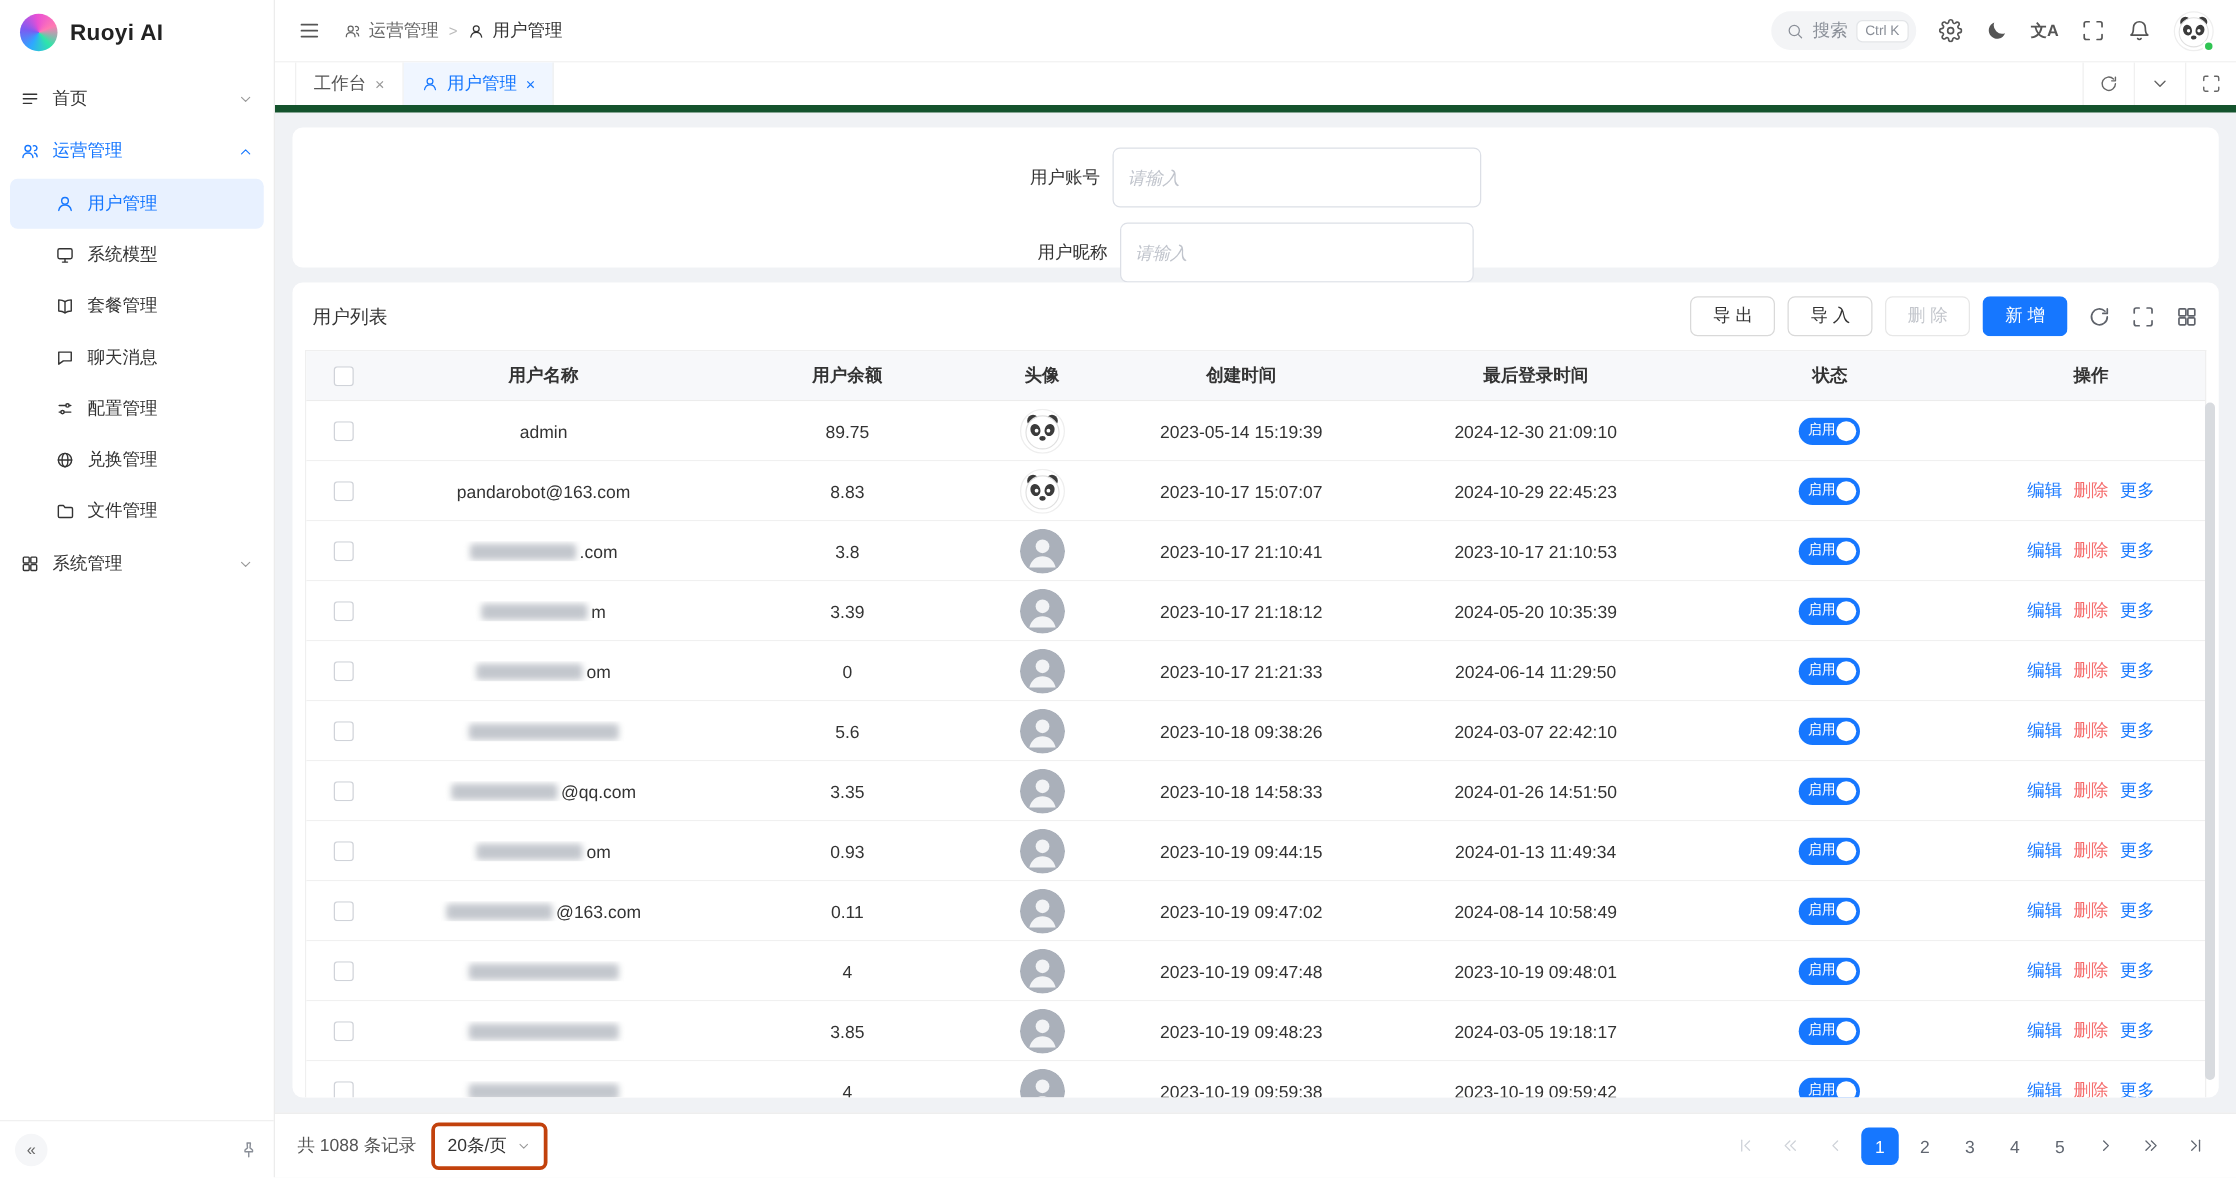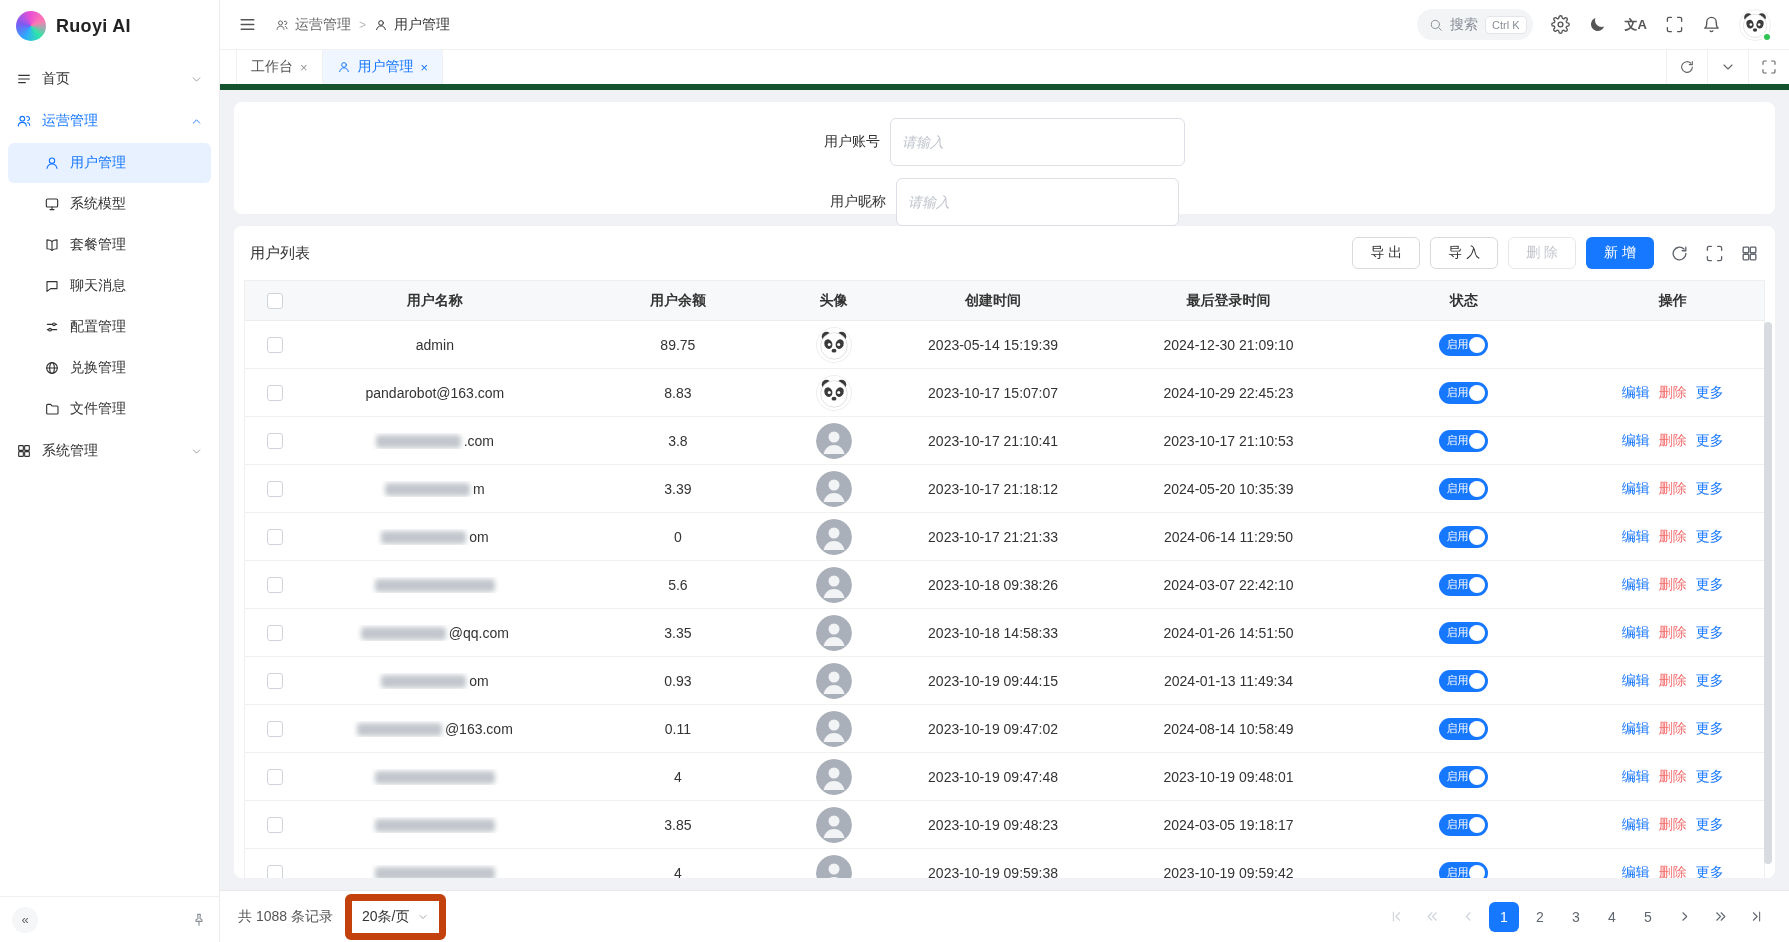--- a/index.html
+++ b/index.html
@@ -115,21 +115,21 @@
   .row-links { display:flex; align-items:center; gap:9px; }
   .link { cursor:pointer; text-decoration:none; white-space:nowrap; }
   .link.edit,.link.more { color:#1677ff; }
   .link.del { color:#f56c6c; }
 
   .scroll-thumb { position:absolute; right:3px; top:96px; bottom:14px; width:8px; border-radius:4px; background:#d8dbdf; }
 
   
   .footer { height:52px; flex:none; background:#fff; border-top:1px solid #e9e9e9; display:flex; align-items:center; justify-content:space-between; padding:0 18px; }
   .footer-left { display:flex; align-items:center; gap:12px; color:#555; }
-  .page-size-select { height:30px; border:7px solid #c2410c; border-radius:6px; display:flex; align-items:center; gap:8px; padding:16px 10px; color:#333; cursor:pointer; }
+  .page-size-select { height:30px; border:3px solid #c2410c; border-radius:6px; display:flex; align-items:center; gap:8px; padding:16px 10px; color:#333; cursor:pointer; }
   .page-size-select .icon { color:#999; }
   .pager { display:flex; align-items:center; gap:6px; }
   .pg-btn { width:30px; height:30px; border-radius:6px; display:inline-flex; align-items:center; justify-content:center; color:#606670; cursor:pointer; font-size:14px; }
   .pg-btn .icon { width:15px; height:15px; }
   .pg-btn.disabled { color:#cfd3d9; cursor:default; }
   .pg-btn.page.active { background:#1677ff; color:#fff; }
 </style>
 </head>
 <body>
 

